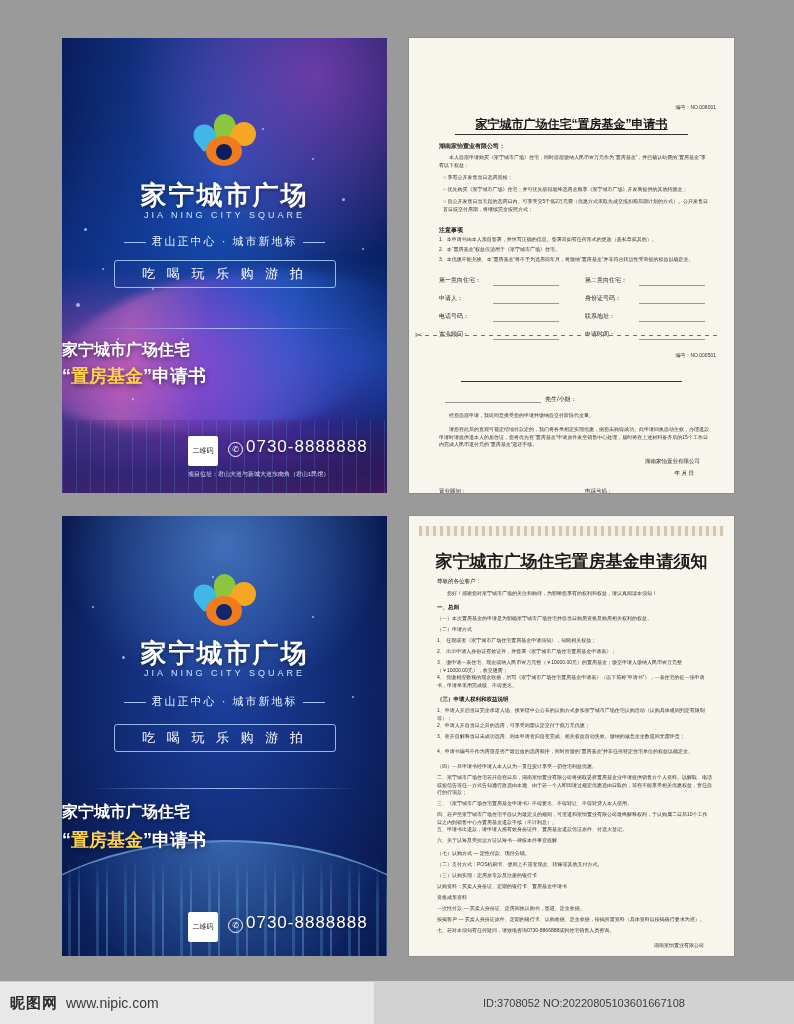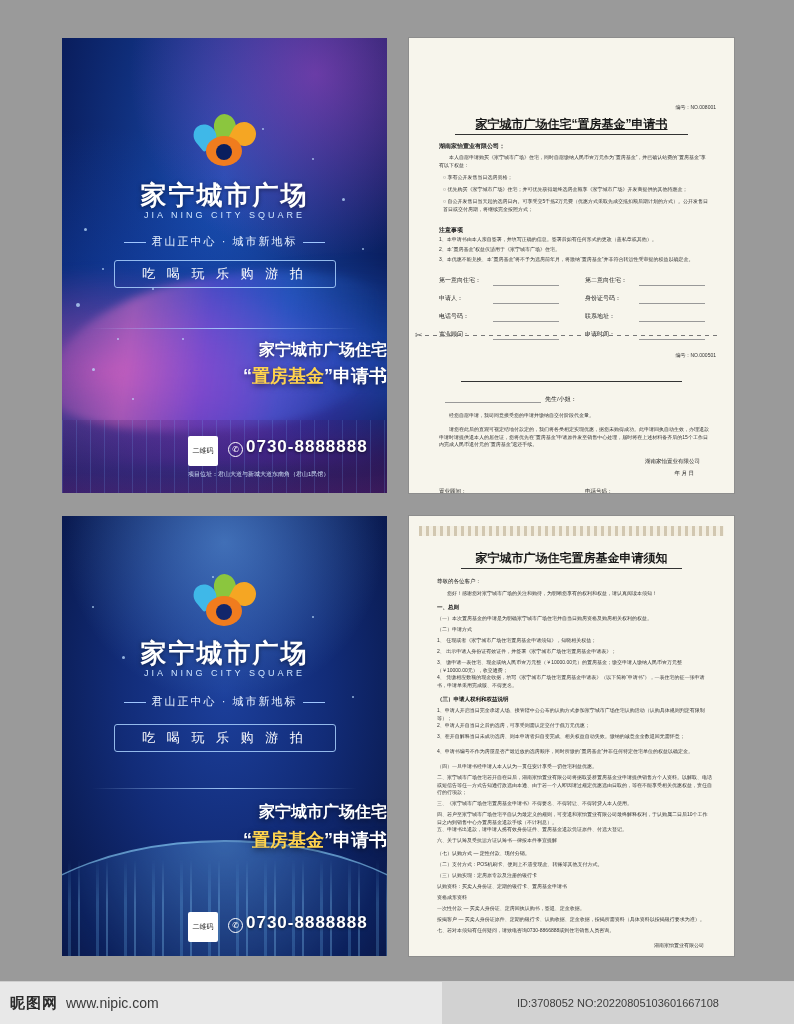--- a/index.html
+++ b/index.html
@@ -86,32 +86,31 @@
   }
   .subline .dash{display:inline-block;width:22px;height:1px;background:#9fc6ff;vertical-align:middle;margin:0 6px;}
   .pillbar{
     position:absolute;left:50%;transform:translateX(-50%);
     border:1px solid rgba(170,210,255,.85);
     border-radius:3px;color:#fff;text-align:center;
     letter-spacing:4px;display:flex;align-items:center;justify-content:center;
   }
   .hrline{position:absolute;height:1px;background:linear-gradient(90deg,rgba(160,200,255,0),rgba(170,210,255,.9),rgba(160,200,255,0));}
   .title-cn{
-    position:absolute;left:0;right:0;text-align:right;color:#fff;font-weight:bold;
+    position:absolute;left:0;right:0;text-align:left;color:#fff;font-weight:bold;
     text-shadow:0 2px 6px rgba(0,0,0,.55);
-    padding-left:23px;
   }
   .title-gold{color:#ffd34d;}
   .qr{
     position:absolute;background:#fff;color:#222;
     display:flex;align-items:center;justify-content:center;
     border-radius:2px;
   }
   .phone{
-    position:absolute;color:#fff;font-weight:bold;letter-spacing:1px;
+    position:absolute;color:#fff;font-weight:normal;letter-spacing:1px;
     text-shadow:0 1px 3px rgba(0,0,0,.6);
   }
   .addr{position:absolute;color:#cfe0f5;}
   .phicon{
     position:absolute;width:13px;height:13px;border:1.5px solid #fff;border-radius:50%;
     display:flex;align-items:center;justify-content:center;color:#fff;font-size:8px;
   }
 
   
   .paper{background:#f7f5ec;box-shadow:0 0 0 1px rgba(0,0,0,.08);}
@@ -129,21 +128,21 @@
 
   
   .footer{
     position:absolute;left:0;right:0;bottom:0;height:42px;background:#e8e8e8;
     border-top:1px solid #cfcfcf;display:flex;align-items:center;
   }
   .fl{display:flex;align-items:center;gap:8px;padding-left:10px;}
   .nipic-logo{font-weight:bold;color:#2b2b2b;font-size:15px;letter-spacing:1px;}
   .nipic-url{color:#3a3a3a;font-size:14px;}
   .idbox{
-    position:absolute;right:0;top:0;bottom:0;width:352px;background:#d2d2d2;
+    position:absolute;right:0;top:0;bottom:0;width:420px;background:#d2d2d2;
     display:flex;align-items:center;justify-content:center;color:#3d3d3d;font-size:11px;
   }
 </style>
 </head>
 <body>
 
 <div class="page">
 
   <div class="panel cover" style="left:62px;top:38px;width:325px;height:455px;">
     <div class="swirl"></div>
@@ -282,21 +281,21 @@
 
     <div style="position:absolute;right:34px;top:420px;font-size:5.5px;color:#222;">湖南家怡置业有限公司</div>
     <div style="position:absolute;right:40px;top:432px;font-size:5.5px;color:#222;">年        月        日</div>
 
     <div style="position:absolute;left:30px;top:450px;font-size:5.5px;color:#222;">置业顾问：</div>
     <div style="position:absolute;left:176px;top:450px;font-size:5.5px;color:#222;">电话号码：</div>
 
   </div>
 
   <div class="panel paper" style="left:409px;top:516px;width:325px;height:440px;">
-    <div class="ptitle" style="position:absolute;left:0;right:0;top:34px;font-size:12px;font-family:Liberation Mono, monospace;">家宁城市广场住宅置房基金申请须知</div>
+    <div class="ptitle" style="position:absolute;left:0;right:0;top:34px;font-size:17px;font-family:Liberation Mono, monospace;">家宁城市广场住宅置房基金申请须知</div>
     <div class="hrule" style="left:52px;right:52px;top:52px;background:#333;"></div>
 
     <div style="position:absolute;left:28px;top:62px;font-size:5.5px;color:#222;">尊敬的各位客户：</div>
     <div class="tiny" style="position:absolute;left:28px;right:22px;top:74px;font-size:5px;text-indent:10px;">您好！感谢您对家宁城市广场的关注和购待，为明晰您享有的权利和权益，请认真阅读本须知！</div>
 
     <div style="position:absolute;left:28px;top:88px;font-size:5.5px;font-weight:bold;color:#111;">一、总则</div>
     <div class="tiny" style="position:absolute;left:28px;right:22px;top:99px;font-size:5px;">（一）本次置房基金的申请是为明确家宁城市广场住宅并自当日购房资格及购房相关权利的权益。</div>
     <div class="tiny" style="position:absolute;left:28px;right:22px;top:110px;font-size:5px;">（二）申请方式</div>
     <div class="tiny" style="position:absolute;left:28px;right:22px;top:121px;font-size:5px;">1、 任现或者《家宁城市广场住宅置房基金申请须知》，知晓相关权益；</div>
     <div class="tiny" style="position:absolute;left:28px;right:22px;top:132px;font-size:5px;">2、 出示申请人身份证有效证件，并签署《家宁城市广场住宅置房基金申请表》；</div>

